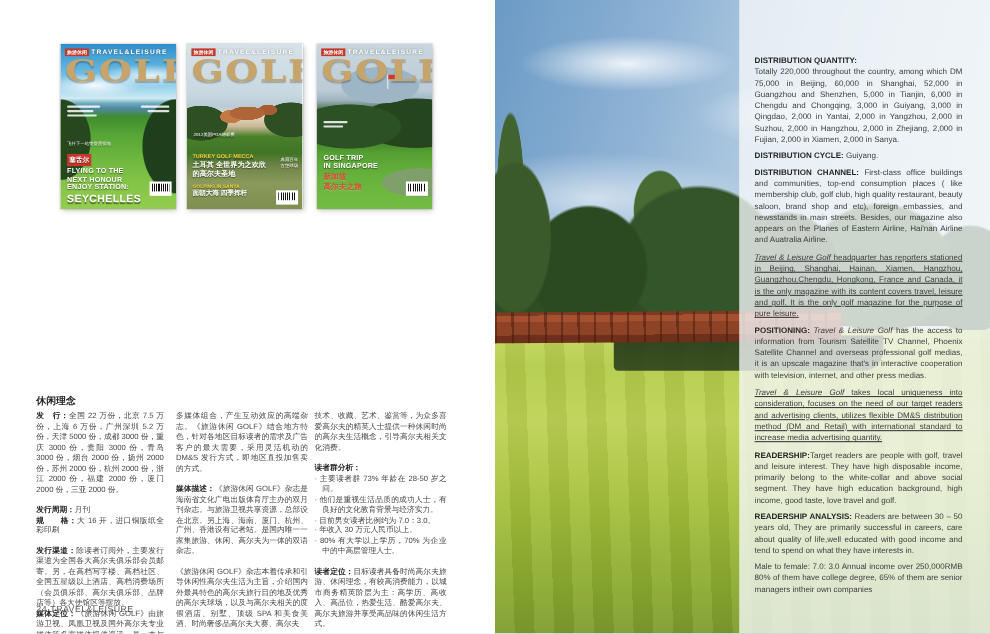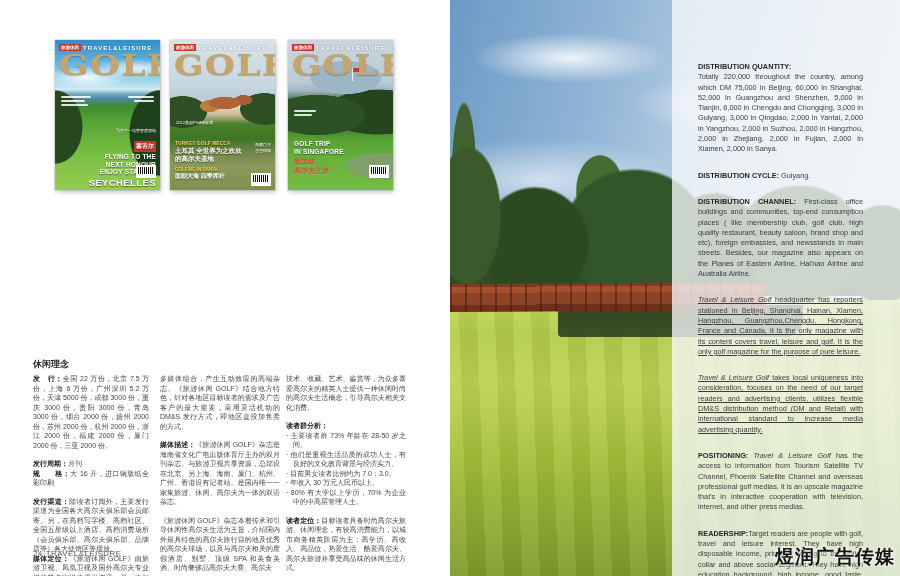--- a/index.html
+++ b/index.html
@@ -88,21 +88,21 @@
   .bridge{position:absolute;left:0;top:283px;width:315px;height:28px;transform:rotate(-.4deg);
     background:
       repeating-linear-gradient(90deg, rgba(58,20,10,.45) 0 2px, rgba(0,0,0,0) 2px 15px),
       linear-gradient(to bottom,#7e3a22 0 3px,#a5512f 3px 9px,#8f4326 9px 21px,#6f301b 21px);}
   .overlay{position:absolute;left:222px;top:0;width:228px;height:576px;background:rgba(246,249,250,.78);}
   .panel-text{position:absolute;left:10px;right:21px;top:46px;font-size:7.3px;line-height:10.3px;
     color:#3c3c3c;text-align:justify;}
   .sec{margin-top:5px;}
   .sec.first{margin-top:0;}
   .sec.tight{margin-top:0;}
-  .sp{margin:16px;}
+  .sp{margin:4px;}
   .sp.g{margin-top:5px;text-decoration:underline;}
   .sp.nogap{margin-top:0;}
   .sh{font-weight:bold;color:#262626;}
   .sh.block{display:block;}
   .watermark{position:absolute;right:5px;bottom:6px;font-size:19px;font-weight:bold;color:#141414;
     letter-spacing:1px;text-shadow:0 0 2px rgba(255,255,255,.95),0 0 5px rgba(255,255,255,.8);}
 </style>
 </head>
 <body>
 
@@ -119,21 +119,21 @@
         </div>
       <div class="bars" style="right:6px;top:56px;align-items:flex-end;">
           <i style="width:26px"></i>
           <i style="width:20px"></i>
         </div>
       <div class="masthead">
         <span class="mh-cn">旅游休闲</span>
         <span class="mh-en">TRAVEL&amp;LEISURE</span>
       </div>
       <div class="golf-logo">GOLF</div>
-      <div class="cv-text" style="top:88px;text-align:right;">
+      <div class="cv-text" style="top:88px;">
         <div class="t-small">飞往下一站荣誉度假地</div>
         <div><span class="t-label">塞舌尔</span></div>
         <div class="t-line">FLYING TO THE</div>
         <div class="t-line">NEXT HONOUR</div>
         <div class="t-line">ENJOY  STATION:</div>
         <div class="t-big">SEYCHELLES</div>
       </div>
       <div class="barcode" style="bottom:12px;"></div>
     </div>
 
@@ -232,31 +232,31 @@
         </div>
         <div class="sec tight">
           <p class="sp"><b class="sh">DISTRIBUTION CHANNEL:</b><span> First-class office buildings and communities, top-end consumption places ( like membership club, golf club, high quality restaurant, beauty saloon, brand shop and etc), foreign embassies, and newsstands in main streets. Besides, our magazine also appears on the Planes of Eastern Airline, Hai'nan Airline and Auatralia Airline.</span></p>
         </div>
 
         <div class="sec">
           <p class="sp g"><i>Travel &amp; Leisure Golf</i><span> headquarter has reporters stationed in Beijing, Shanghai, Hainan, Xiamen, Hangzhou, Guangzhou,Chengdu, Hongkong, France and Canada, it is the only magazine with its content covers travel, leisure and golf. It is the only golf magazine for the purpose of pure leisure.</span></p>
         </div>
 
         <div class="sec">
+          <p class="sp"><b class="sh">POSITIONING:</b><i> Travel &amp; Leisure Golf</i><span> has the access to information from Tourism Satellite TV Channel, Phoenix Satellite Channel and overseas professional golf medias, it is an upscale magazine that's in interactive cooperation with television, internet, and other press medias.</span></p>
           <p class="sp g"><i>Travel &amp; Leisure Golf</i><span> takes local uniqueness into consideration, focuses on the need of our target readers and advertising clients, utilizes flexible DM&amp;S distribution method (DM and Retail) with international standard to increase media advertising quantity.</span></p>
-          <p class="sp"><b class="sh">POSITIONING:</b><i> Travel &amp; Leisure Golf</i><span> has the access to information from Tourism Satellite TV Channel, Phoenix Satellite Channel and overseas professional golf medias, it is an upscale magazine that's in interactive cooperation with television, internet, and other press medias.</span></p>
         </div>
 
         <div class="sec">
           <p class="sp"><b class="sh">READERSHIP:</b><span>Target readers are people with golf, travel and leisure interest. They have high disposable income, primarily belong to the white-collar and above social segment. They have high education background, high income, good taste, love travel and golf.</span></p>
         </div>
 
         <div class="sec">
+          <p class="sp"><b class="sh">READERSHIP ANALYSIS:</b><span> Readers are between 30 – 50 years old, They are primarily successful in careers, care about quality of life,well educated with good income and tend to spend on what they have interests in.</span></p>
           <p class="sp nogap"><span>Male to female: 7.0: 3.0 Annual income over 250,000RMB 80% of them have college degree, 65% of them are senior managers intheir own companies</span></p>
         </div>
 
       </div>
     </div>
 
-    <div class="watermark">煜润广告传媒</div>
   </div>
 
 </div>
 
 </body></html>

